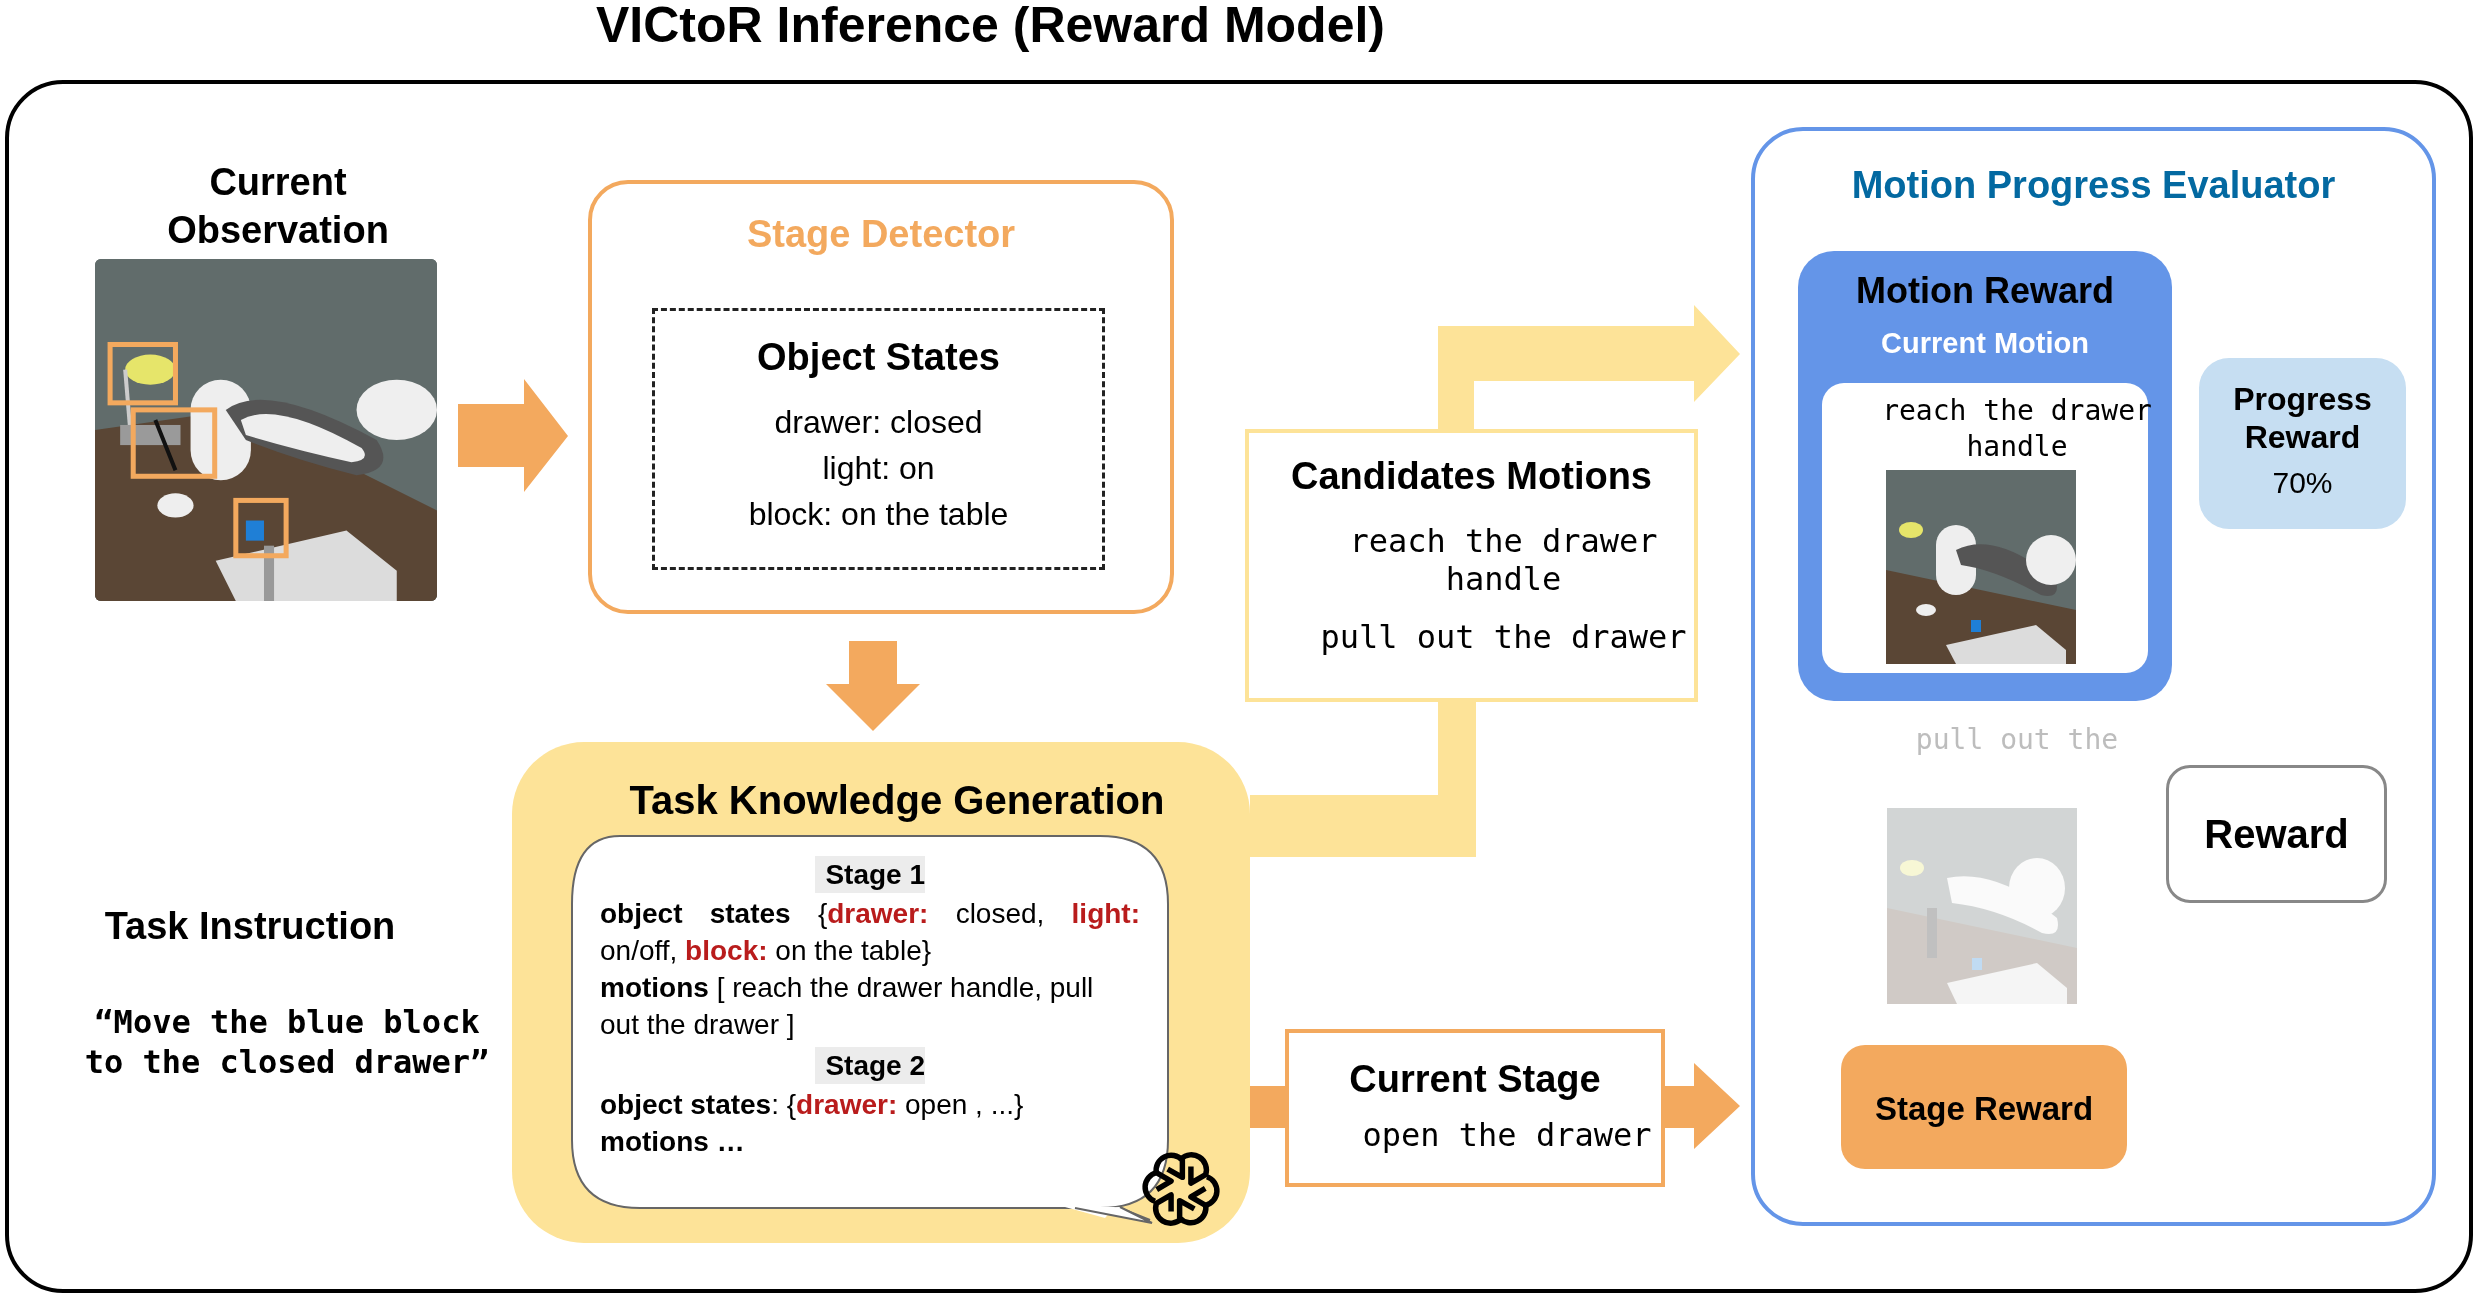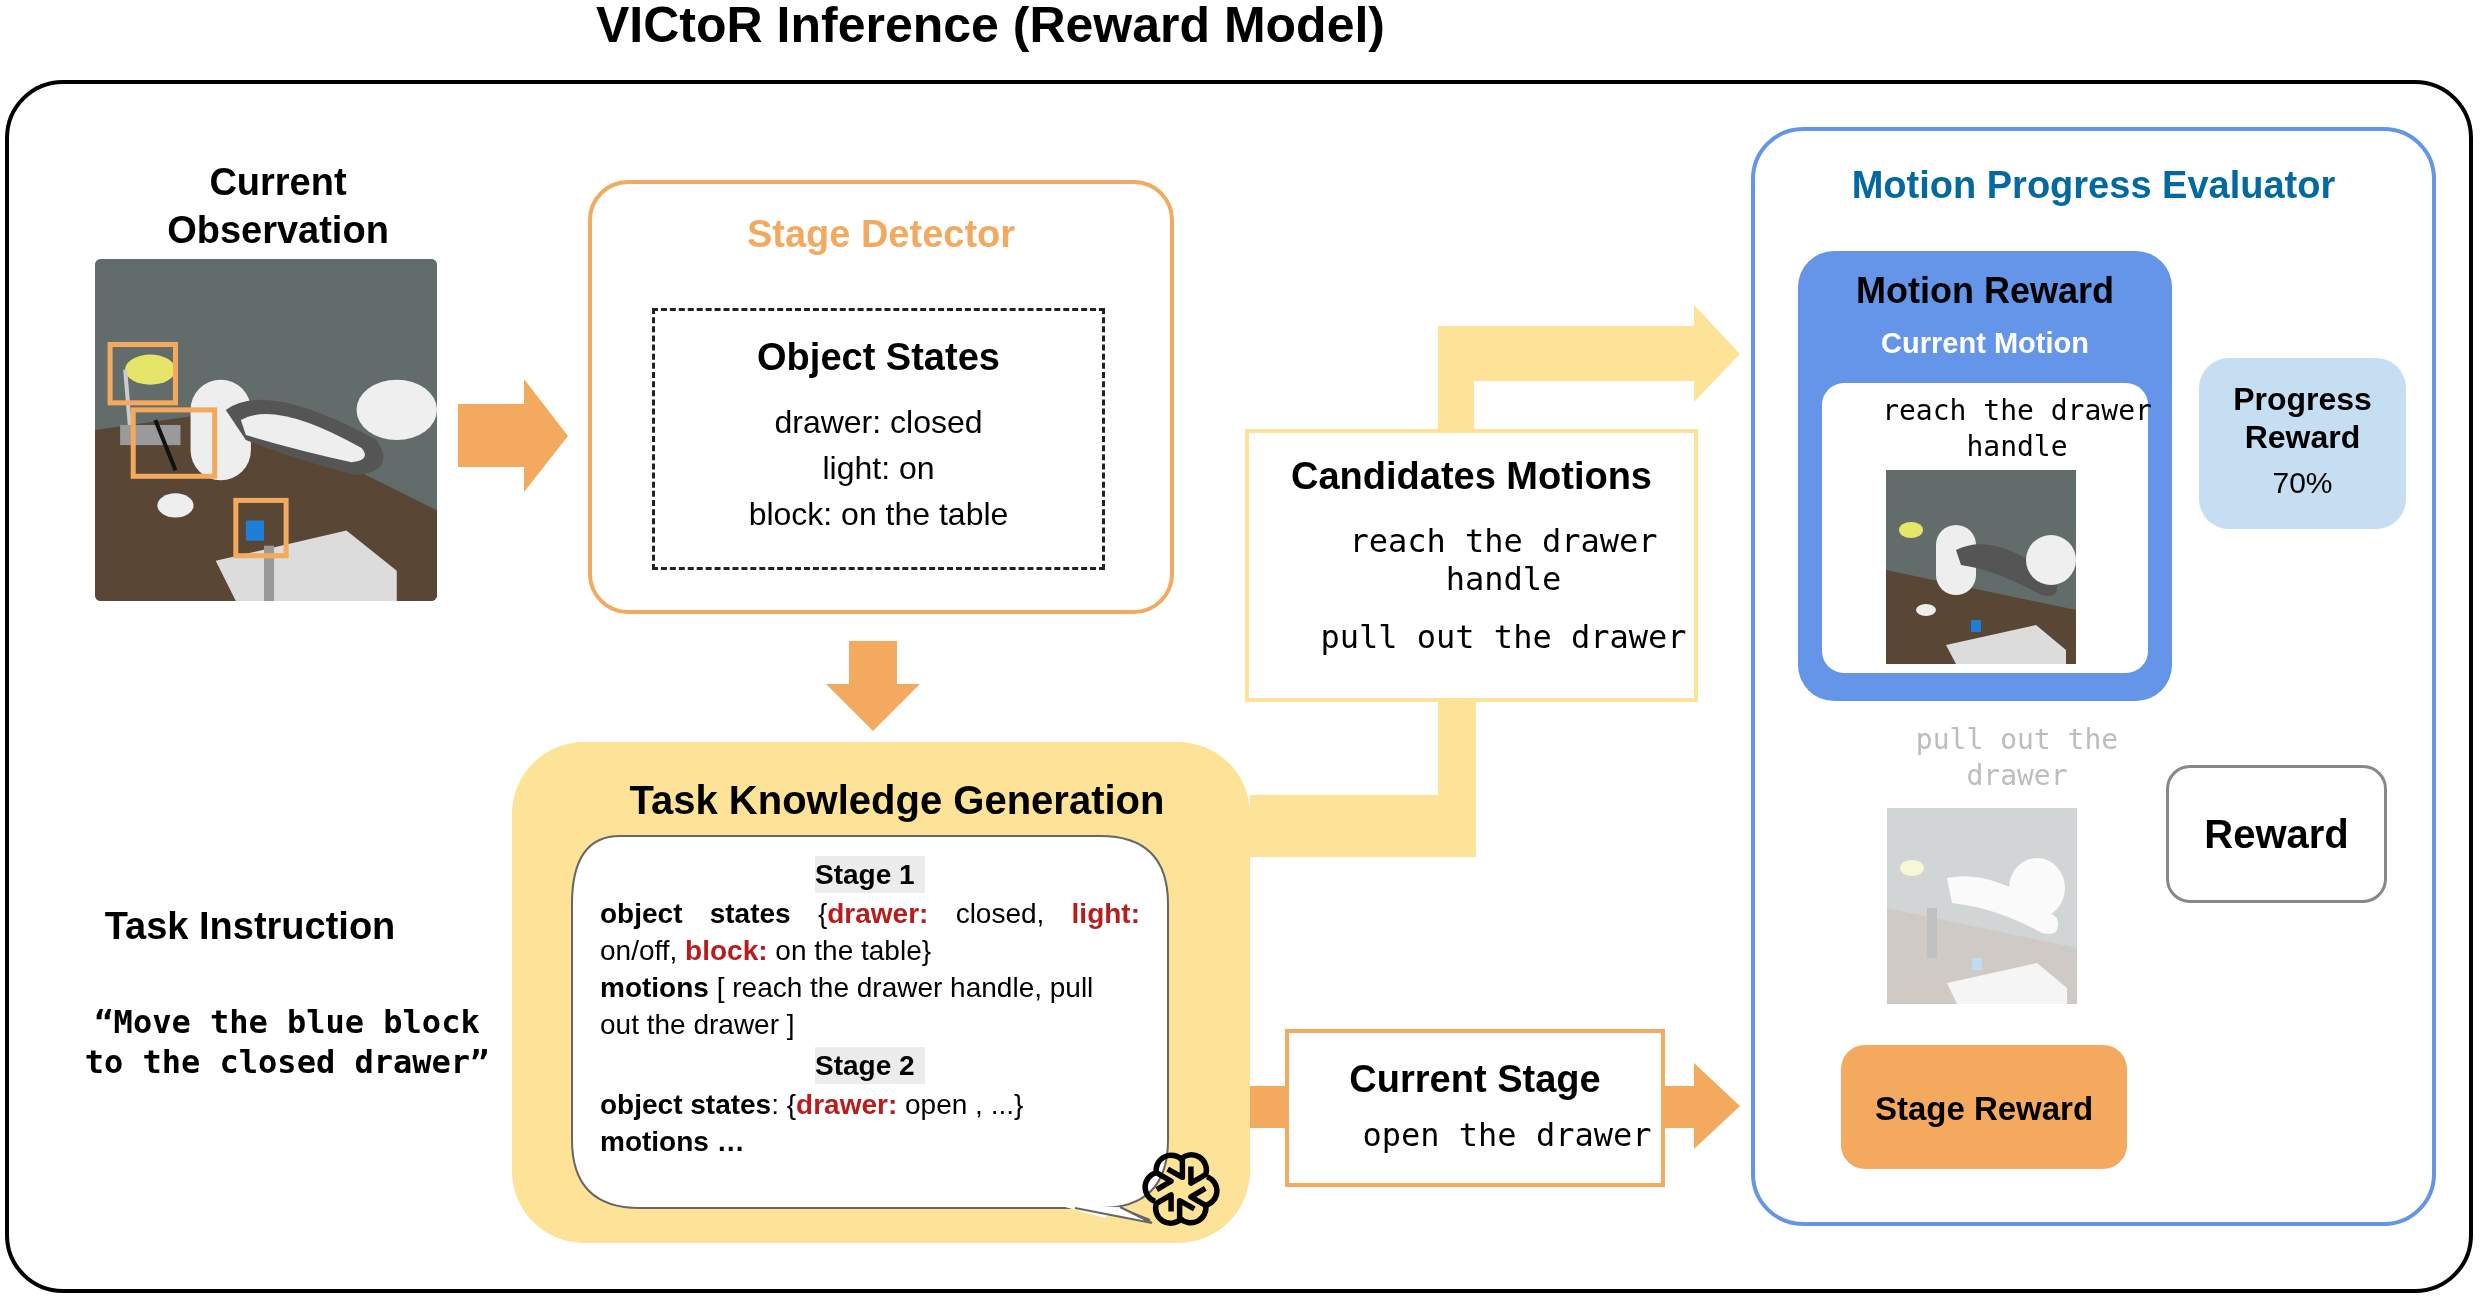--- a/index.html
+++ b/index.html
@@ -20,21 +20,21 @@
   .stage-det { left:588px; top:180px; width:578px; height:426px; border:4px solid #f3a95e; border-radius:40px; background:#fff; }
   .stage-det-title { left:588px; width:586px; top:213px; color:#f3a95e; font-size:38px; text-align:center; font-weight:bold; }
   .dashed { left:652px; top:308px; width:447px; height:256px; border:3px dashed #222; }
   .os-title { left:652px; width:453px; top:336px; text-align:center; font-weight:bold; font-size:38px; }
   .os-line { left:652px; width:453px; text-align:center; font-size:32px; }
 
   
   .tkg { left:512px; top:742px; width:738px; height:501px; background:#fde398; border-radius:72px; }
   .tkg-title { left:512px; width:770px; top:778px; text-align:center; font-size:40px; font-weight:bold; }
   .bubble-text { left:600px; width:540px; top:856px; font-size:28px; line-height:37px; }
-  .stage-hdr { display:block; width:110px; margin:0 auto 2px auto; background:#ececec; text-align:left; font-weight:bold; }
+  .stage-hdr { display:block; width:110px; margin:0 auto 2px auto; background:#ececec; text-align:right; font-weight:bold; }
   .orange { color:#b91c1c; font-weight:bold; }
   .justify { text-align:justify; text-align-last:left; }
 
   
   .ti-label { left:40px; width:420px; top:905px; font-size:38px; }
   .ti-quote { left:20px; width:470px; top:1002px; font-size:32px; line-height:40px; text-align:center; font-weight:bold; }
 
   
   .cand { left:1245px; top:429px; width:445px; height:265px; border:4px solid #fde398; background:#fff; }
   .cand-title { left:1245px; width:453px; top:455px; font-size:38px; text-align:center; font-weight:bold; }
@@ -200,21 +200,20 @@
 
 <div class="abs pr"></div>
 <div class="abs pr-title">
   <div>Progress</div>
   <div>Reward</div>
 </div>
 <div class="abs pr-val">70%</div>
 
 <div class="abs faded-motion mono">
   <div>pull out the</div>
-  <div>drawer</div>
 </div>
 <div class="abs scene" style="left:1887px;top:808px;width:190px;height:196px;border-radius:0;opacity:0.28;">
   <svg viewBox="0 0 190 196">
     <rect width="190" height="196" fill="#616c6b"></rect>
     <polygon points="0,100 190,140 190,196 0,196" fill="#5a4635"></polygon>
     <ellipse cx="25" cy="60" rx="12" ry="8" fill="#e6e56a"></ellipse>
     <path d="M60 70 Q110 60 170 110 Q175 130 155 125 Q110 100 65 95 Z" fill="#eee"></path>
     <ellipse cx="150" cy="80" rx="28" ry="30" fill="#efefef"></ellipse>
     <rect x="40" y="100" width="10" height="50" fill="#222"></rect>
     <rect x="85" y="150" width="10" height="12" fill="#1f7fd6"></rect>

